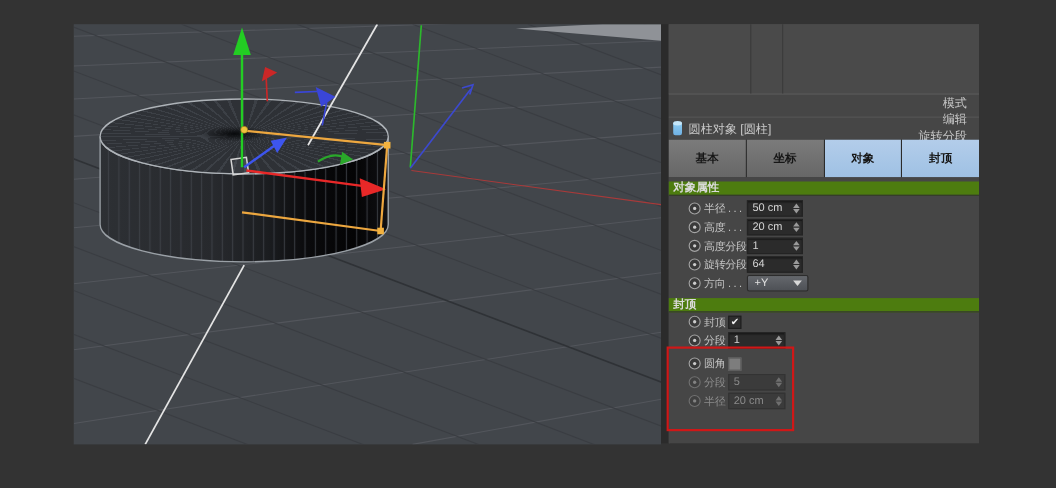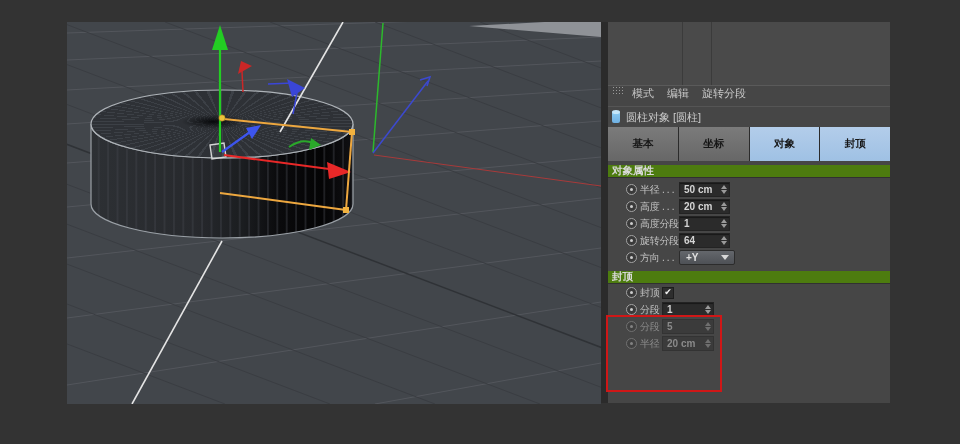--- a/index.html
+++ b/index.html
@@ -13,21 +13,21 @@
             transform:scaleY(0.2595);transform-origin:center top;
             background:repeating-conic-gradient(from -90deg,#2e3136 0deg 4.2deg,#3c4046 4.2deg 5.625deg);}
   .top-face::after{content:"";position:absolute;left:80px;top:86px;width:84px;height:72px;border-radius:50%;
             background:radial-gradient(closest-side,rgba(6,7,9,.95),rgba(6,7,9,0) 75%);}
   .splitter{position:absolute;left:601px;top:22px;width:7px;height:381px;background:#2b2b2b;border-right:1px solid #525252;}
 
   
   .panel{position:absolute;left:608px;top:22px;width:282px;height:381px;background:#464646;}
   .panel-top{height:63px;background:#4a4a4a;border-bottom:1px solid #5a5a5a;position:relative;}
   .panel-top .vline{position:absolute;top:0;bottom:0;width:1px;background:#3b3b3b;}
-  .menu-row{height:20px;display:flex;align-items:flex-start;padding-left:4px;border-bottom:1px solid #555555;}
+  .menu-row{height:20px;display:flex;align-items:flex-end;padding-left:4px;border-bottom:1px solid #555555;flex-direction:column;}
   .grip{width:11px;height:10px;margin-right:7px;
         background-image:radial-gradient(#9a9a9a 34%,transparent 40%);background-size:3px 3px;}
   .menu-item{font-size:11px;color:#c6c6c6;margin-right:9px;padding:0 2px;cursor:default;}
   .object-row{height:20px;display:flex;align-items:center;padding-left:4px;}
   .obj-icon{width:8px;height:12px;margin-right:6px;border-radius:2px;position:relative;
             background:linear-gradient(180deg,#8ecdf2 0%,#6fb0e2 100%);}
   .obj-icon::before{content:"";position:absolute;left:0;top:-1px;width:8px;height:4px;border-radius:50%;background:#c4e6f9;}
   .obj-label{font-size:11px;color:#cacaca;text-align:center;}
   .tabs-row{height:34px;display:flex;background:#2b2b2b;gap:1px;}
   .tab{flex:1;display:flex;align-items:center;justify-content:center;font-size:10.5px;font-weight:bold;
@@ -41,21 +41,21 @@
   .prow.gap{margin-top:4px;}
   .radio{width:9px;height:9px;border-radius:50%;border:1px solid #a4a4a4;background:#3a3a3a;
          position:relative;flex:none;margin-right:3px;}
   .radio::after{content:"";position:absolute;left:3px;top:3px;width:3px;height:3px;border-radius:50%;background:#cccccc;}
   .plabel{font-size:10px;color:#c3c3c3;white-space:nowrap;overflow:hidden;letter-spacing:-0.3px;}
   .s1 .plabel{width:39px;}
   .s2 .plabel{width:21px;margin-right:1px;}
   .pfield{width:49px;height:13px;background:#2b2b2b;border:1px solid #232323;box-shadow:inset 0 1px 1px rgba(0,0,0,.45);
           display:flex;align-items:center;}
   .s2 .pfield{width:50px;}
-  .pval{flex:1;font-size:10px;color:#d4d4d4;padding-left:4px;white-space:nowrap;font-weight:bold;}
+  .pval{flex:1;font-size:10px;color:#d4d4d4;padding-left:4px;white-space:nowrap;}
   .stepper{width:9px;display:flex;flex-direction:column;align-items:center;gap:1px;margin-right:1px;flex:none;}
   .stepper .up{width:0;height:0;border-left:3px solid transparent;border-right:3px solid transparent;border-bottom:4px solid #9a9a9a;}
   .stepper .dn{width:0;height:0;border-left:3px solid transparent;border-right:3px solid transparent;border-top:4px solid #9a9a9a;}
   .pfield.drop{width:54px;background:linear-gradient(180deg,#64676c,#4e5156);border:1px solid #2c2c2c;border-radius:2px;box-shadow:none;}
   .pfield.drop .pval{color:#e0e0e0;padding-left:6px;}
   .caret{width:0;height:0;border-left:4px solid transparent;border-right:4px solid transparent;border-top:5px solid #d8d8d8;margin-right:5px;flex:none;}
   .cbx{width:10px;height:10px;background:#2e2e2e;border:1px solid #1e1e1e;display:flex;align-items:center;justify-content:center;
        font-size:9px;font-weight:bold;color:#f2f2f2;line-height:1;}
   .cbx.unchecked{background:#7d7d7d;border-color:#595959;color:transparent;}
   .prow.disabled .radio{opacity:.45;}
@@ -273,20 +273,25 @@
         <span class="radio"></span>
         <span class="plabel">分段</span>
         <span class="pfield">
           <span class="pval">1</span>
           <span class="stepper">
               <i class="up"></i>
               <i class="dn"></i>
             </span>
         </span>
       </div>
+      <div class="prow gap">
+        <span class="radio"></span>
+        <span class="plabel">圆角</span>
+        <span class="cbx unchecked"></span>
+      </div>
       <div class="prow disabled">
         <span class="radio"></span>
         <span class="plabel">分段</span>
         <span class="pfield">
           <span class="pval">5</span>
           <span class="stepper">
               <i class="up"></i>
               <i class="dn"></i>
             </span>
         </span>

